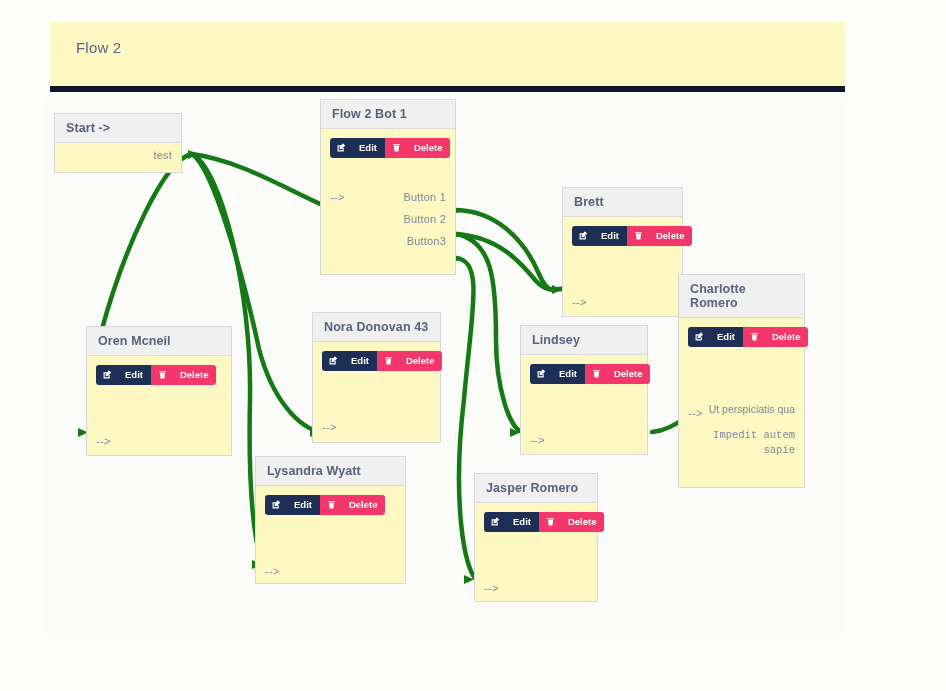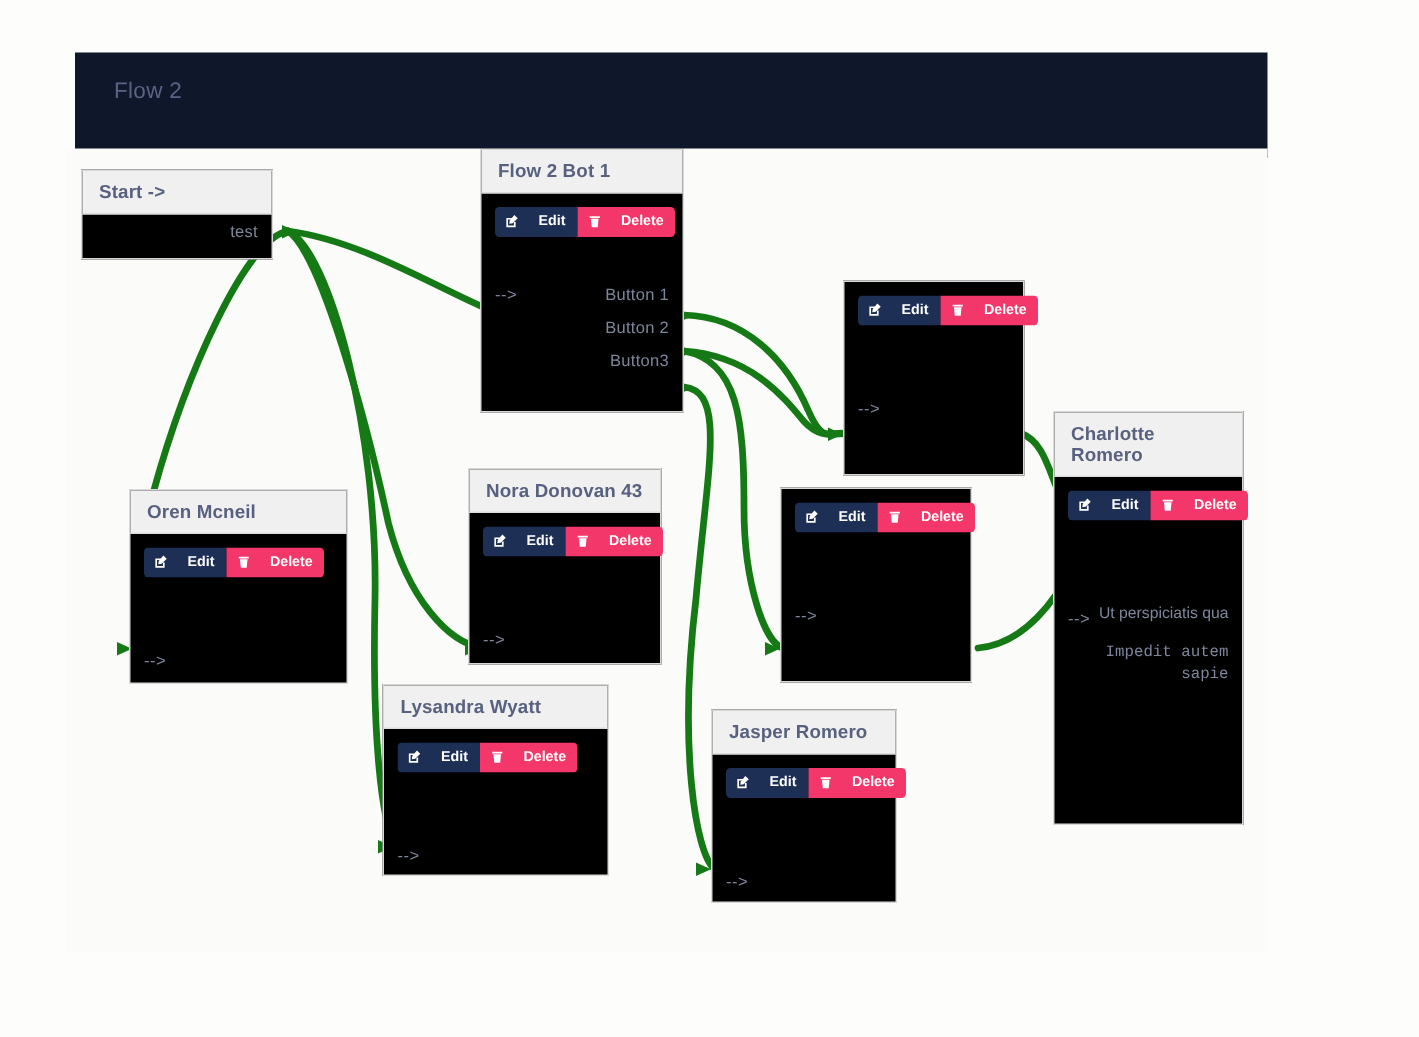--- a/index.html
+++ b/index.html
@@ -13,25 +13,25 @@
     position: relative;
     width: 946px;
     height: 691px;
     background: #fdfdfb;
     overflow: hidden;
   }
   
   #header-card {
     position: absolute;
     left: 50px;
-    top: 35px;
+    top: 22px;
     width: 795px;
     height: 70px;
-    background: #0f172a;
-    border-bottom: 1px solid #0f172a;
+    background: #fef9c3;
+    border-bottom: 6px solid #0f172a;
     box-sizing: border-box;
   }
   #page-title {
     position: absolute;
     left: 26px;
     top: 17px;
     font-size: 15px;
     color: #5a6384;
     letter-spacing: .2px;
   }
@@ -48,21 +48,21 @@
   #edge-layer {
     position: absolute;
     left: 0; top: 0;
     width: 801px;
     height: 536px;
     pointer-events: none;
   }
   
   .node {
     position: absolute;
-    background: #000000;
+    background: #fef9c3;
     border: 1px solid #d8d8d8;
     box-sizing: border-box;
     font-size: 11px;
   }
   .node-header {
     background: #f0f0f0;
     border-bottom: 1px solid #dcdcdc;
     padding: 7px 10px 7px 11px;
     font-size: 12.5px;
     font-weight: bold;
@@ -225,20 +225,21 @@
             <span class="row-out">Button 2</span>
           </div>
           <div class="row">
             <span class="row-out">Button3</span>
           </div>
         </div>
       </div>
     </div>
 
     <div class="node" style="left:518px; top:88px; width:121px; height:130px;">
+      <div class="node-header">Brett</div>
       <div class="node-body" style="height:99px;">
         <div class="btn-group">
           <div class="btn btn-edit">
             <span>
               <svg width="9" height="9" viewBox="0 0 16 16">
                   <path d="M1 4h7v2H3v7h7V9h2v6H1z" fill="#fff"></path>
                   <path d="M10.5 0.5l4 4-6 6-4 .5.5-4z" fill="#fff"></path>
                 </svg>
             </span>
             <span>Edit</span>
@@ -254,21 +255,21 @@
           </div>
         </div>
         <div class="rows" style="margin-top:45px;">
           <div class="row">
             <span class="row-in">--&gt;</span>
           </div>
         </div>
       </div>
     </div>
 
-    <div class="node" style="left:658px; top:175px; width:127px; height:276px;">
+    <div class="node" style="left:634px; top:175px; width:127px; height:214px;">
       <div class="node-header">Charlotte Romero</div>
       <div class="node-body" style="height:183px;">
         <div class="btn-group">
           <div class="btn btn-edit">
             <span>
               <svg width="9" height="9" viewBox="0 0 16 16">
                   <path d="M1 4h7v2H3v7h7V9h2v6H1z" fill="#fff"></path>
                   <path d="M10.5 0.5l4 4-6 6-4 .5.5-4z" fill="#fff"></path>
                 </svg>
             </span>
@@ -354,20 +355,21 @@
         </div>
         <div class="rows" style="margin-top:45px;">
           <div class="row">
             <span class="row-in">--&gt;</span>
           </div>
         </div>
       </div>
     </div>
 
     <div class="node" style="left:476px; top:226px; width:128px; height:130px;">
+      <div class="node-header">Lindsey</div>
       <div class="node-body" style="height:99px;">
         <div class="btn-group">
           <div class="btn btn-edit">
             <span>
               <svg width="9" height="9" viewBox="0 0 16 16">
                   <path d="M1 4h7v2H3v7h7V9h2v6H1z" fill="#fff"></path>
                   <path d="M10.5 0.5l4 4-6 6-4 .5.5-4z" fill="#fff"></path>
                 </svg>
             </span>
             <span>Edit</span>

